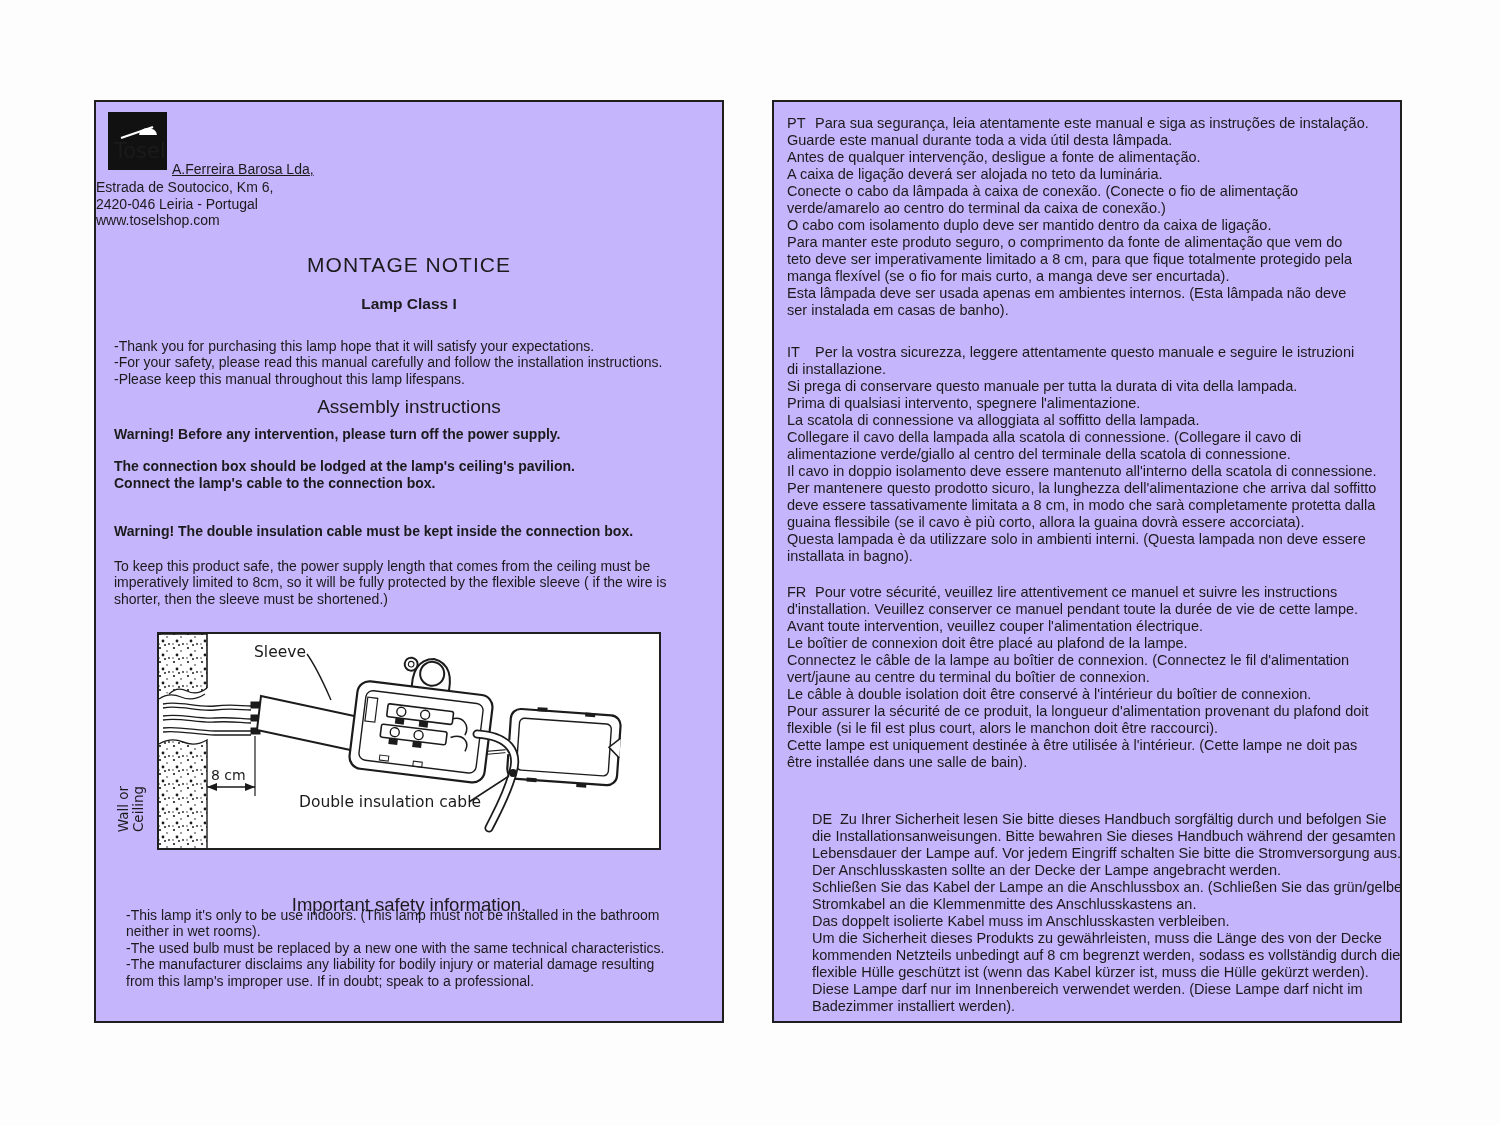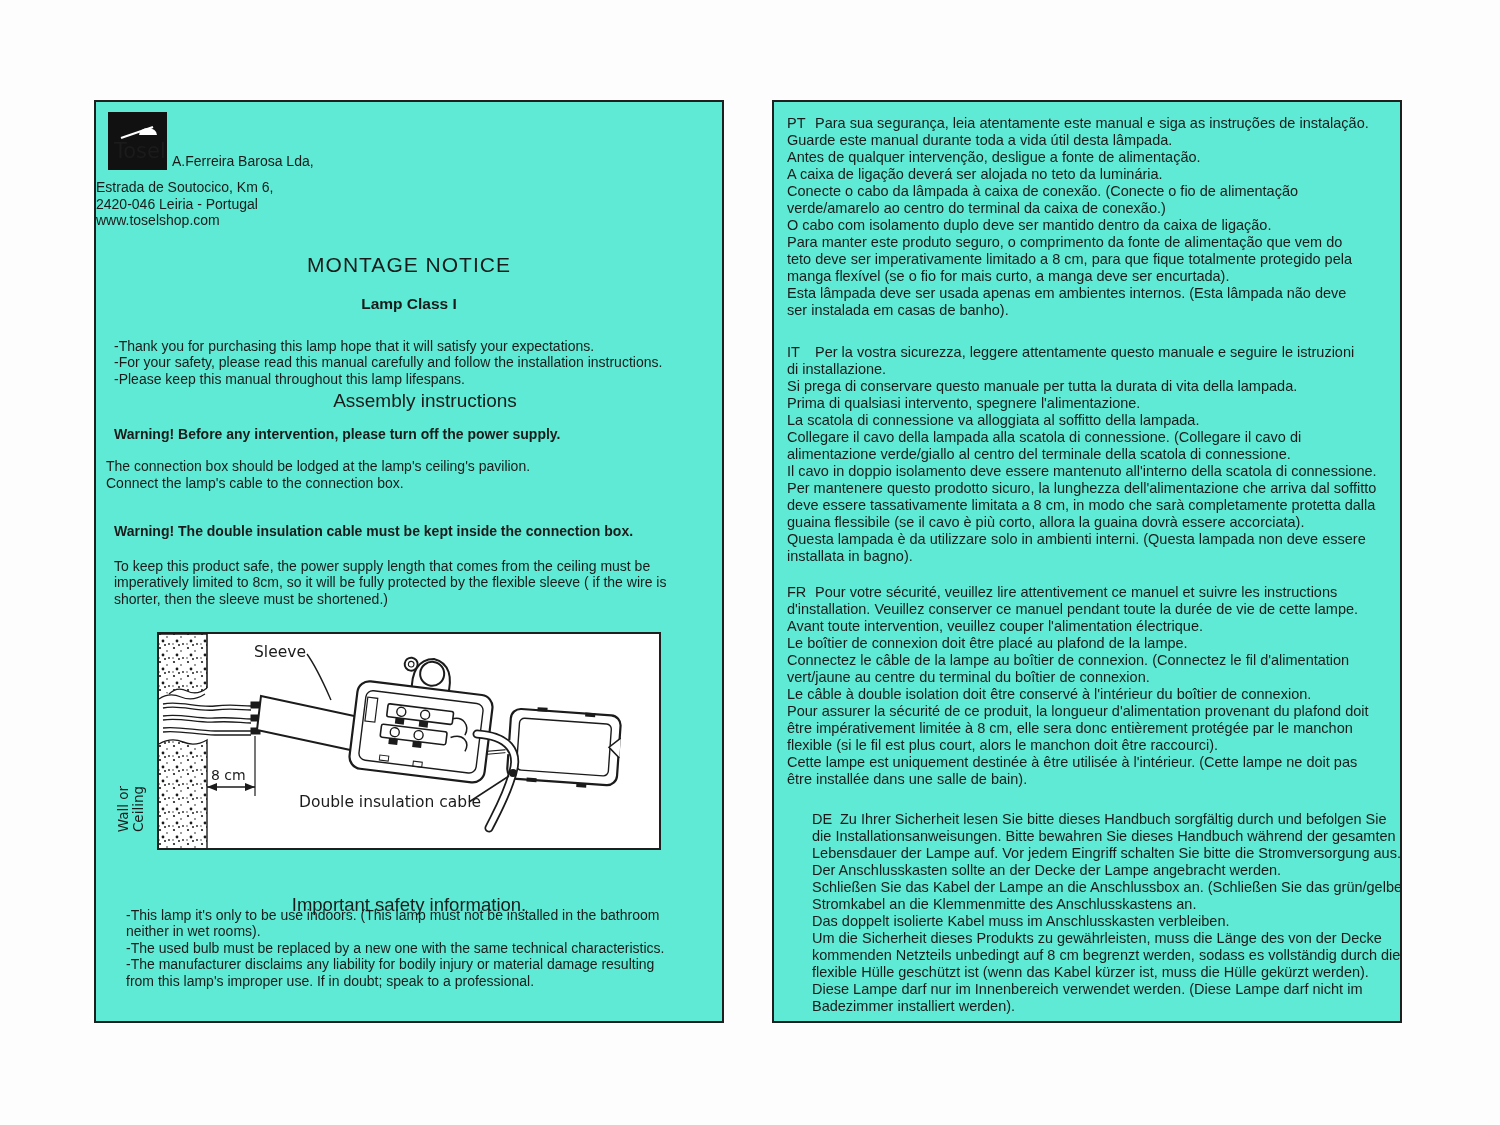--- a/index.html
+++ b/index.html
@@ -1,19 +1,19 @@
 <!DOCTYPE html>
 <html><head>
 <meta charset="utf-8">
 <style>
   html,body{margin:0;padding:0;background:#ffffff;}
   #canvas{position:relative;width:1500px;height:1125px;background:#fdfdfd;overflow:hidden;
           font-family:"Liberation Sans","DejaVu Sans",sans-serif;color:#1b1b1b;}
   .page{position:absolute;top:100px;width:630px;height:923px;border:2px solid #1f1f1f;
-        background:#5eead4;box-sizing:border-box;overflow:hidden;}
+        background:#c4b5fd;box-sizing:border-box;overflow:hidden;}
   #left-page{left:94px;}
   #right-page{left:772px;}
   .abs{position:absolute;}
   .tl{white-space:nowrap;}
   .body-text{font-size:14px;line-height:16.4px;}
   .body-text-r{font-size:14.5px;line-height:17px;}
   .bold{font-weight:bold;}
   .center{left:0;width:100%;text-align:center;}
   .h-title{font-size:21px;letter-spacing:1px;}
   .h-sub{font-size:15.5px;font-weight:bold;}
@@ -32,40 +32,40 @@
 
   <div class="page" id="left-page">
 
     <div class="abs logo-box" style="left:12px;top:10px;">
       <svg width="59" height="58" viewBox="0 0 59 58">
         <path d="M13,26 L45,15" stroke="#fff" stroke-width="2.2" fill="none"></path>
         <path d="M31,23 a9,7 0 0 1 18,0 Z" fill="#fff"></path>
         <text x="6" y="46" font-size="21" fill="#fff">Tosel</text>
       </svg>
     </div>
-    <div class="abs" style="left:76px;top:51px;font-size:14px;">A.Ferreira Barosa Lda,</div>
+    <div class="abs" style="left:76px;top:59px;font-size:14px;text-decoration:underline;">A.Ferreira Barosa Lda,</div>
     <div class="abs body-text" style="left:0;top:77px;line-height:16.5px;">
         <div class="tl">Estrada de Soutocico, Km 6,</div>
         <div class="tl">2420-046 Leiria - Portugal</div>
         <div class="tl">www.toselshop.com</div>
       </div>
 
     <div class="abs center h-title" style="top:151px;">MONTAGE NOTICE</div>
     <div class="abs center h-sub" style="top:193px;">Lamp Class I</div>
 
     <div class="abs body-text" style="left:18px;top:236px;">
         <div class="tl">-Thank you for purchasing this lamp hope that it will satisfy your expectations.</div>
         <div class="tl">-For your safety, please read this manual carefully and follow the installation instructions.</div>
         <div class="tl">-Please keep this manual throughout this lamp lifespans.</div>
       </div>
 
-    <div class="abs center h-section" style="top:288px;margin-left:16px;">Assembly instructions</div>
+    <div class="abs center h-section" style="top:294px;">Assembly instructions</div>
     <div class="abs body-text bold tl" style="left:18px;top:324px;">Warning! Before any intervention, please turn off the power supply.</div>
 
-    <div class="abs body-text" style="left:10px;top:356px;line-height:16.6px;">
+    <div class="abs body-text" style="left:18px;top:356px;line-height:16.6px;font-weight:bold;">
         <div class="tl">The connection box should be lodged at the lamp's ceiling's pavilion.</div>
         <div class="tl">Connect the lamp's cable to the connection box.</div>
       </div>
 
     <div class="abs body-text bold tl" style="left:18px;top:421px;">Warning! The double insulation cable must be kept inside the connection box.</div>
 
     <div class="abs body-text" style="left:18px;top:456px;">
         <div class="tl">To keep this product safe, the power supply length that comes from the ceiling must be</div>
         <div class="tl">imperatively limited to 8cm, so it will be fully protected by the flexible sleeve ( if the wire is</div>
         <div class="tl">shorter, then the sleeve must be shortened.)</div>
@@ -229,21 +229,20 @@
         <span class="lang-code">FR</span><span>Pour votre sécurité, veuillez lire attentivement ce manuel et suivre les instructions</span>
       </div>
       <div>
           <div class="tl">d'installation. Veuillez conserver ce manuel pendant toute la durée de vie de cette lampe.</div>
           <div class="tl">Avant toute intervention, veuillez couper l'alimentation électrique.</div>
           <div class="tl">Le boîtier de connexion doit être placé au plafond de la lampe.</div>
           <div class="tl">Connectez le câble de la lampe au boîtier de connexion. (Connectez le fil d'alimentation</div>
           <div class="tl">vert/jaune au centre du terminal du boîtier de connexion.</div>
           <div class="tl">Le câble à double isolation doit être conservé à l'intérieur du boîtier de connexion.</div>
           <div class="tl">Pour assurer la sécurité de ce produit, la longueur d'alimentation provenant du plafond doit</div>
-          <div class="tl">être impérativement limitée à 8 cm, elle sera donc entièrement protégée par le manchon</div>
           <div class="tl">flexible (si le fil est plus court, alors le manchon doit être raccourci).</div>
           <div class="tl">Cette lampe est uniquement destinée à être utilisée à l'intérieur. (Cette lampe ne doit pas</div>
           <div class="tl">être installée dans une salle de bain).</div>
         </div>
     </div>
 
     <div class="abs body-text-r" style="left:13px;top:709px;right:6px;margin-left:25px;">
       <div class="tl">
         <span class="lang-code">DE</span><span>Zu Ihrer Sicherheit lesen Sie bitte dieses Handbuch sorgfältig durch und befolgen Sie</span>
       </div>

